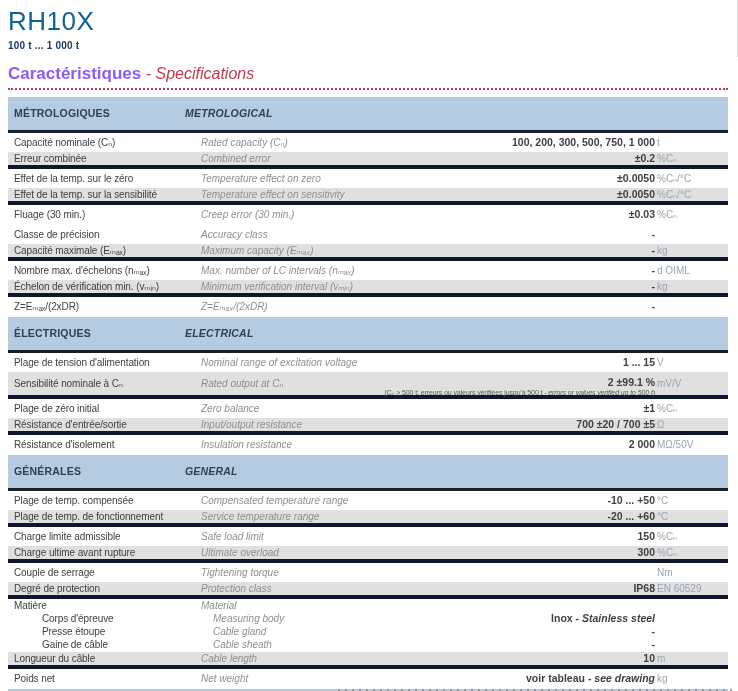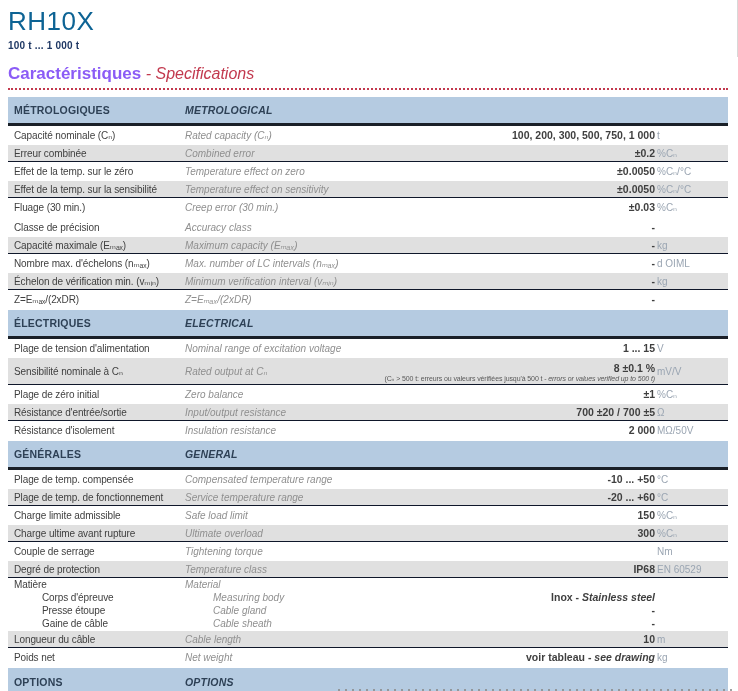--- a/index.html
+++ b/index.html
@@ -18,35 +18,35 @@
 
   .heading { margin-top:13px; line-height:20px; white-space:nowrap; }
   .h-fr { font-weight:bold; font-size:17px; color:#8b5cf6; }
   .h-en { font-style:italic; font-size:16px; color:#c2394e; }
   .dotline { margin-top:3px; height:3px; border-bottom:2px dotted #c2394e; }
 
   .spec-table { margin-top:7px; width:720px; }
   .spec-section { margin-top:2px; }
   .spec-section:first-child { margin-top:0; }
 
-  .sec-head { position:relative; height:29px; background:#b5cbe1; border-bottom:3px solid #1a2028; }
+  .sec-head { position:relative; height:36px; background:#b5cbe1; border-bottom:3px solid #1a2028; }
   .sec-head.slim { height:31px; }
   .sh-fr, .sh-en { position:absolute; top:50%; transform:translateY(-50%); font-size:10.5px; font-weight:bold; color:#2e4156; letter-spacing:.2px; white-space:nowrap; }
   .sh-fr { left:6px; }
   .sh-en { left:177px; font-style:italic; }
 
   .row { position:relative; height:18px; }
-  .row.shaded { background:#e0e0e0; border-top:1px solid #fff; border-bottom:1px solid #0f172a; }
+  .row.shaded { background:#e0e0e0; border-top:1px solid #fff; border-bottom:4px solid #0f172a; }
   .row.tall { height:28px; }
   .row.compact { height:13px; }
   .row-group { background:#fff; }
 
   .c-fr { position:absolute; left:6px; top:50%; transform:translateY(-50%); font-size:10px; color:#3f3f3f; white-space:nowrap; letter-spacing:-.1px; }
   .row.indent .c-fr { left:34px; }
-  .c-en { position:absolute; left:177px; top:50%; transform:translateY(-50%); font-size:10px; font-style:italic; color:#8f8f8f; white-space:nowrap; }
+  .c-en { position:absolute; left:193px; top:50%; transform:translateY(-50%); font-size:10px; font-style:italic; color:#8f8f8f; white-space:nowrap; }
   .row.indent .c-en { left:205px; }
   .c-val { position:absolute; right:73px; top:50%; transform:translateY(-50%); text-align:right; font-size:10.5px; font-weight:bold; color:#3f3f3f; white-space:nowrap; }
   .row.tall .c-val { top:4px; transform:none; }
   .c-val .it { font-style:italic; }
   .c-unit { position:absolute; left:649px; top:50%; transform:translateY(-50%); font-size:10px; color:#9aa5b2; white-space:nowrap; }
   .note { font-size:7px; font-weight:normal; color:#585858; margin-top:1px; letter-spacing:-.1px; }
   .note .it { font-style:italic; }
 
   .remnant { position:absolute; left:338px; right:4px; bottom:0; height:2px;
     background:repeating-linear-gradient(90deg,#8a8a8a 0 2px,transparent 2px 7px); opacity:.8; }
@@ -139,21 +139,21 @@
         </div>
         <div class="row">
           <span class="c-fr">Plage de tension d'alimentation</span>
           <span class="c-en">Nominal range of excitation voltage</span>
           <div class="c-val"><span class="vt">1 ... 15</span></div>
           <span class="c-unit">V</span>
         </div>
         <div class="row shaded tall">
           <span class="c-fr">Sensibilité nominale à Cₙ</span>
           <span class="c-en">Rated output at Cₙ</span>
-          <div class="c-val"><span class="vt">8 ±0.1 %</span><div class="note"><span class="nt">(Cₙ &gt; 500 t: erreurs ou valeurs vérifiées jusqu'à 500 t - </span><span class="it">errors or values verified up to 500 t)</span></div></div>
+          <div class="c-val"><span class="vt">2 ±99.1 %</span><div class="note"><span class="nt">(Cₙ &gt; 500 t: erreurs ou valeurs vérifiées jusqu'à 500 t - </span><span class="it">errors or values verified up to 500 t)</span></div></div>
           <span class="c-unit">mV/V</span>
         </div>
         <div class="row">
           <span class="c-fr">Plage de zéro initial</span>
           <span class="c-en">Zero balance</span>
           <div class="c-val"><span class="vt">±1</span></div>
           <span class="c-unit">%Cₙ</span>
         </div>
         <div class="row shaded">
           <span class="c-fr">Résistance d'entrée/sortie</span>
@@ -198,21 +198,21 @@
           <span class="c-unit">%Cₙ</span>
         </div>
         <div class="row">
           <span class="c-fr">Couple de serrage</span>
           <span class="c-en">Tightening torque</span>
           <div class="c-val"></div>
           <span class="c-unit">Nm</span>
         </div>
         <div class="row shaded">
           <span class="c-fr">Degré de protection</span>
-          <span class="c-en">Temperature class</span>
+          <span class="c-en">Protection class</span>
           <div class="c-val"><span class="vt">IP68</span></div>
           <span class="c-unit">EN 60529</span>
         </div>
         <div class="row-group">
           <div class="row compact">
             <span class="c-fr">Matière</span>
             <span class="c-en">Material</span>
             <div class="c-val"></div>
             <span class="c-unit"></span>
           </div>

